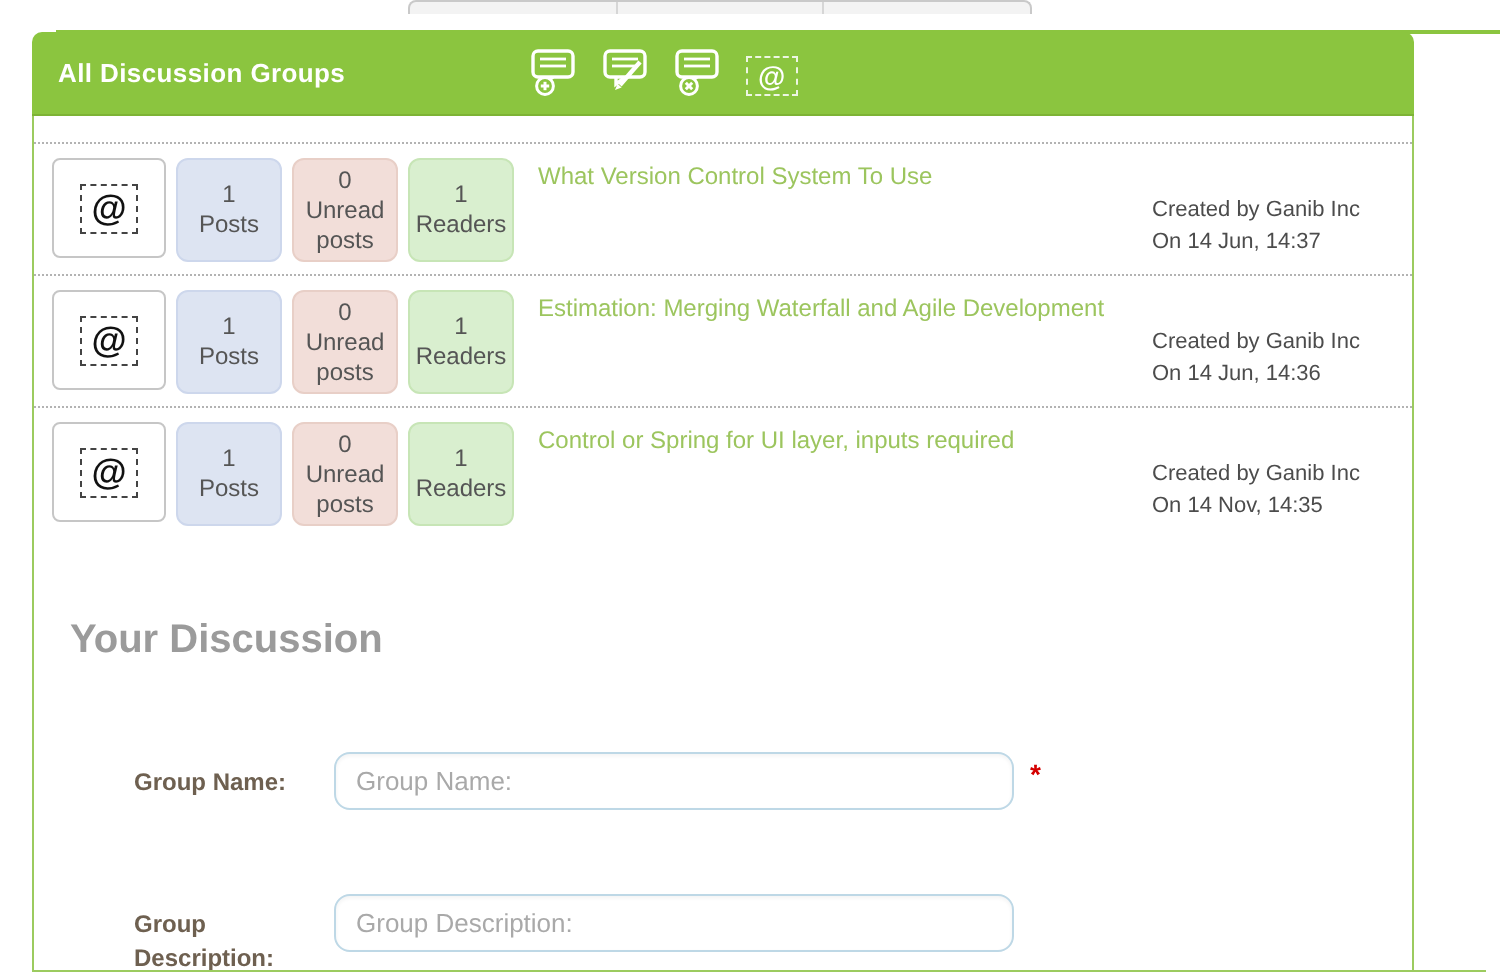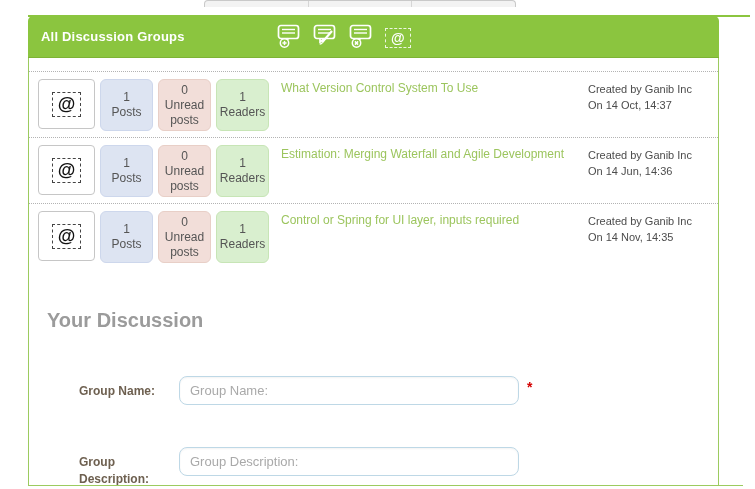--- a/index.html
+++ b/index.html
@@ -13,21 +13,21 @@
     position:absolute; left:204px; top:0; width:312px; height:7px;
     background:#f3f3f3; border:1px solid #c9c9c9; border-bottom:none;
     border-radius:4px 4px 0 0; display:flex;
   }
   .tab-stub { flex:1; border-right:1px solid #d6d6d6; }
   .tab-stub:last-child { border-right:none; }
 
   .top-line { position:absolute; left:28px; top:15px; width:722px; height:2px; background:#8bc53f; }
   .bottom-line { position:absolute; left:28px; top:485px; width:715px; height:1px; background:#9ccb5f; }
 
-  .panel { position:absolute; left:28px; top:16px; width:691px; }
+  .panel { position:absolute; left:16px; top:16px; width:691px; }
   .panel-header {
     position:relative; height:42px; background:#8bc53f;
     border-radius:5px 5px 0 0; display:flex; align-items:center;
     border-bottom:1px solid #7db335;
   }
   .panel-title { font-size:13px; font-weight:bold; color:#fff; margin-left:13px; letter-spacing:.2px; }
   .toolbar { position:absolute; left:245px; top:7px; display:flex; gap:6px; }
   .tool-btn { width:30px; height:28px; border:none; background:transparent; cursor:pointer; padding:0; }
   .at-btn {
     position:absolute; left:357px; top:12px; background:transparent; cursor:pointer;
@@ -54,21 +54,21 @@
   }
   .badge-posts   { background:#dde4f2; border:1px solid #cdd7ec; }
   .badge-unread  { background:#f2ded9; border:1px solid #e8cfc7; }
   .badge-readers { background:#d9efcf; border:1px solid #c7e5b6; }
   .row-title {
     display:block; margin-left:12px; margin-top:2px; max-width:315px;
     font-size:12px; color:#9cc55e; text-decoration:none; line-height:1.2; cursor:pointer;
   }
   .created {
     margin-left:auto; margin-right:10px; width:120px;
-    font-size:11px; color:#4c4c4c; line-height:1.45; margin-top:3px;
+    font-size:11px; color:#4c4c4c; line-height:1.45; margin-top:19px;
   }
 
   .section-heading { margin:40px 0 0 18px; font-size:20px; font-weight:bold; color:#9b9b9b; }
 
   .form-row { display:flex; align-items:flex-start; margin-left:50px; }
   .form-row-1 { margin-top:44px; }
   .form-row-2 { margin-top:42px; }
   .form-label { width:100px; font-size:12px; font-weight:bold; color:#6e6050; padding-top:7px; line-height:1.45; }
   .form-input {
     width:340px; height:29px; border:1px solid #bed8e6; border-radius:8px;
@@ -155,21 +155,21 @@
           <span>0</span>
           <span>Unread posts</span>
         </div>
         <div class="badge badge-readers">
           <span>1</span>
           <span>Readers</span>
         </div>
         <a class="row-title">What Version Control System To Use</a>
         <div class="created">
           <div>Created by Ganib Inc</div>
-          <div>On 14 Oct, 14:37</div>
+          <div>On 14 Jun, 14:37</div>
         </div>
       </div>
 
       <div class="row">
         <div class="at-box">
           <span class="at-inner">@</span>
         </div>
         <div class="badge badge-posts">
           <span>1</span>
           <span>Posts</span>

